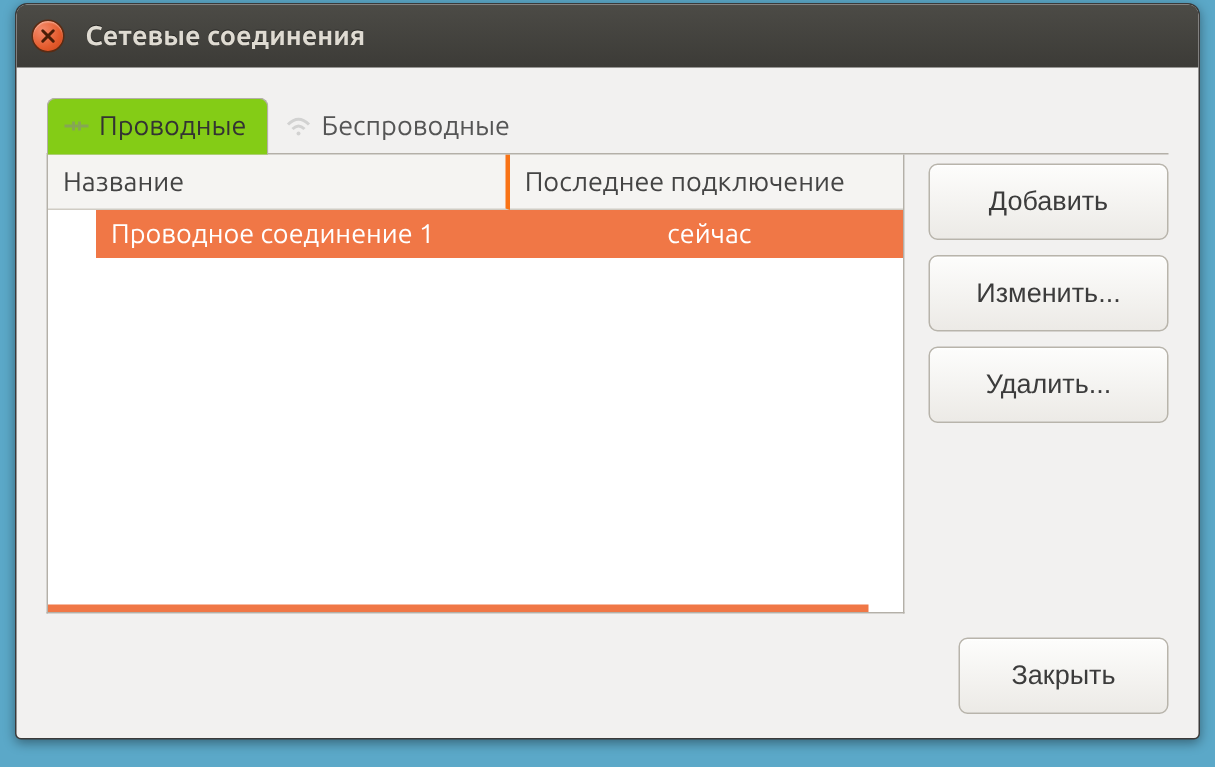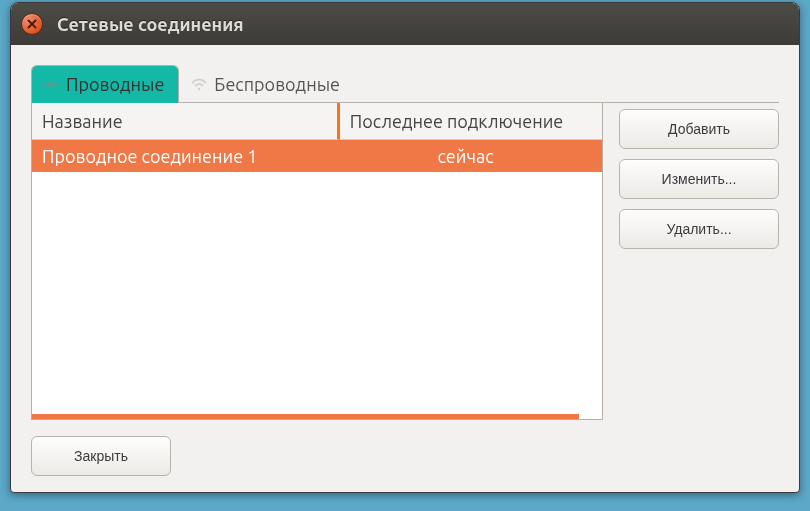--- a/index.html
+++ b/index.html
@@ -75,21 +75,21 @@
     align-items: center;
     gap: 6px;
     border: 1px solid transparent;
     border-bottom: none;
     cursor: pointer;
     color: #555;
     font-size: 18px;
     position: relative;
   }
   .tab.active {
-    background: #14b8a6;
+    background: #84cc16;
     border-color: #b4b0a8;
     border-radius: 6px 6px 0 0;
     color: #333;
     margin-bottom: -1px;
     padding-bottom: 9px;
   }
   .tab .tab-icon {
     width: 18px;
     height: 16px;
     opacity: 0.35;
@@ -126,20 +126,21 @@
     border-right: 3px solid #f97316;
     text-align: left;
   }
   .list-header .col:last-child { border-right: none; }
   .col-name { flex: 1 1 54%; }
   .col-last { flex: 1 1 46%; }
   .list-body {
     flex: 1;
     overflow: auto;
     position: relative;
+    margin-left: 32px;
   }
   .row {
     display: flex;
     padding: 6px 10px;
     font-size: 18px;
     cursor: pointer;
   }
   .row.selected {
     background: #f07746;
     color: #fff;
@@ -153,33 +154,33 @@
     width: 96%;
   }
   .side-buttons {
     display: flex;
     flex-direction: column;
     gap: 10px;
     padding-top: 6px;
     width: 160px;
   }
   .btn {
-    height: 40px;
+    height: 51px;
     background: linear-gradient(to bottom, #fdfdfc, #eceae6);
     border: 1px solid #b8b4ab;
     border-radius: 6px;
-    font-size: 14px;
+    font-size: 18px;
     color: #3c3c3c;
     cursor: pointer;
     padding: 0 10px;
     box-shadow: inset 0 1px 0 rgba(255,255,255,0.8);
   }
   .footer {
     display: flex;
-    justify-content: flex-start;
+    justify-content: flex-end;
     padding-top: 16px;
   }
   .footer .btn { width: 140px; }
 </style>
 </head>
 <body>
 
 <div class="window">
   <div class="titlebar">
     <div class="close-btn">

